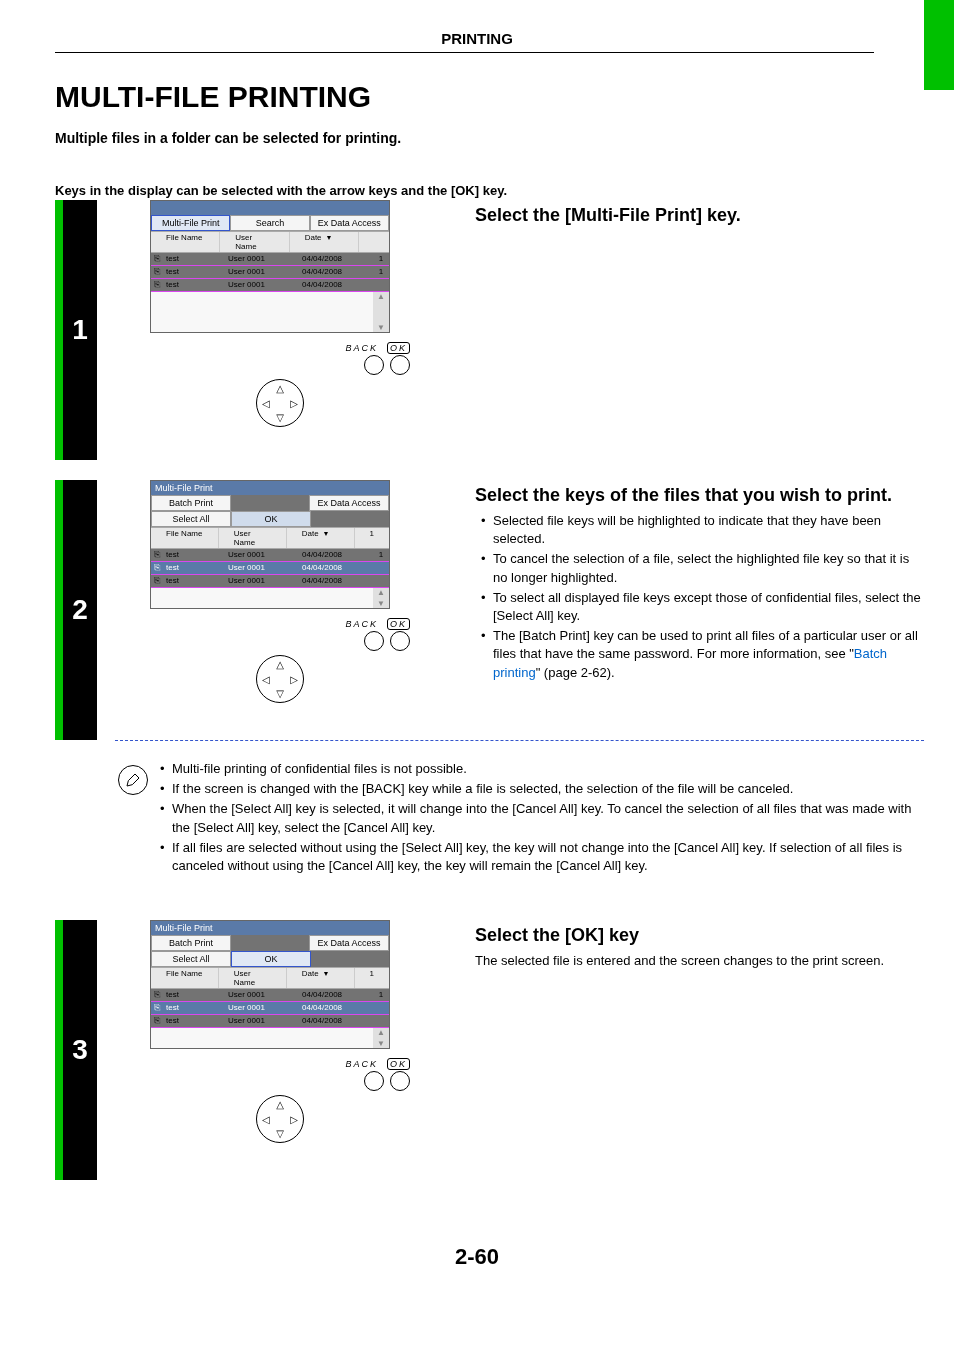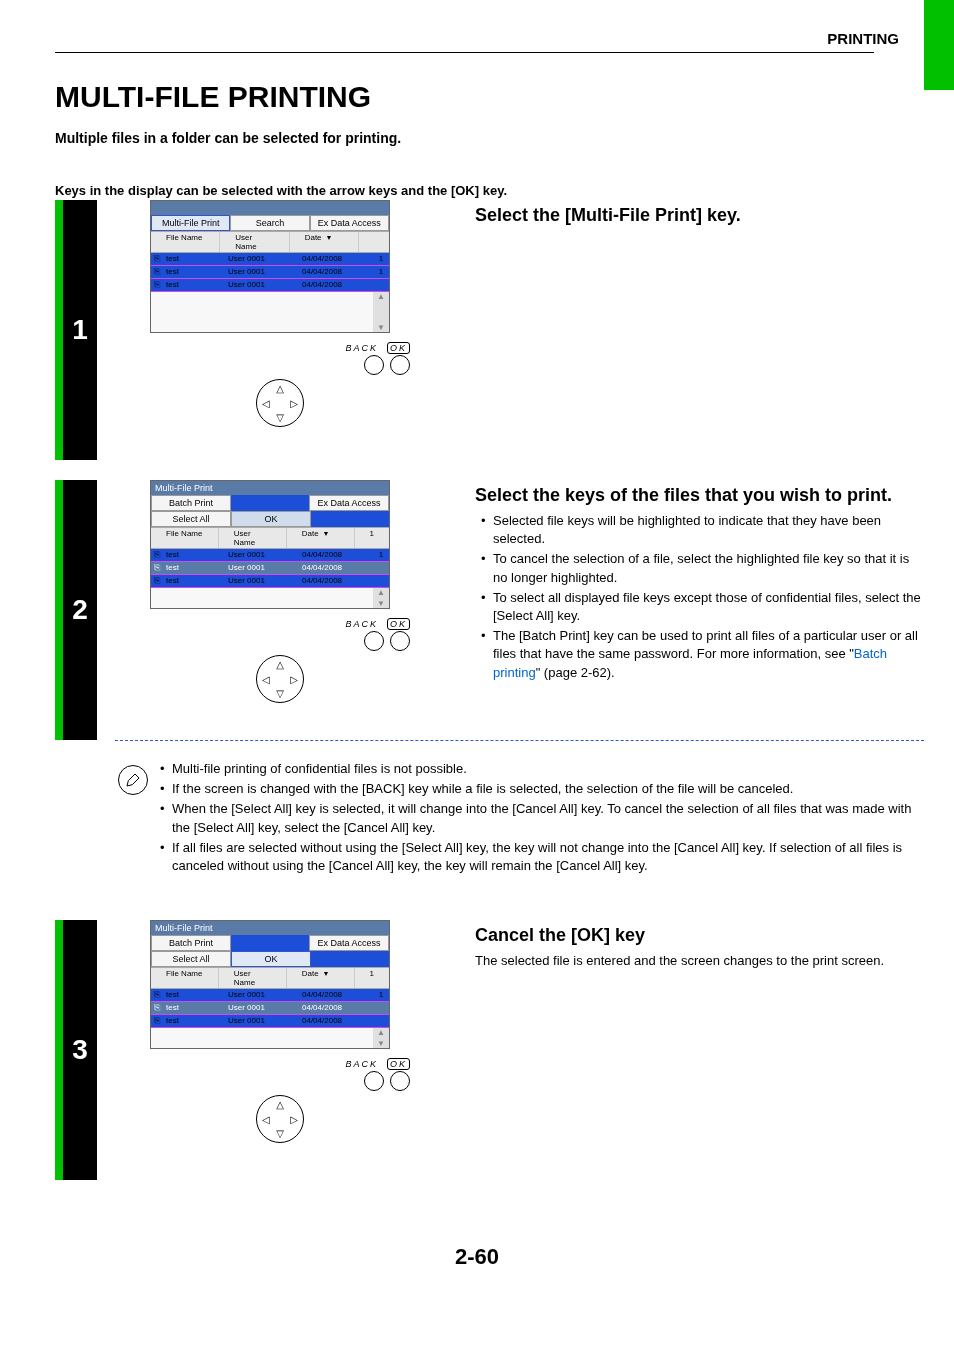--- a/index.html
+++ b/index.html
@@ -17,21 +17,21 @@
     right: 0;
     width: 30px;
     height: 90px;
     background: #00c000;
   }
   .header-section {
     position: absolute;
     top: 30px;
     left: 55px;
     right: 55px;
-    text-align: right;
+    text-align: center;
     font-weight: bold;
     font-size: 15px;
   }
   .header-rule {
     position: absolute;
     top: 52px;
     left: 55px;
     right: 80px;
     border-top: 1px solid #000;
   }
@@ -108,21 +108,21 @@
     line-height: 1.4;
   }
   .step-body ul { list-style: none; margin-left: 6px; }
   .step-body ul li { position: relative; padding-left: 12px; margin-bottom: 2px; }
   .step-body ul li::before { content: "•"; position: absolute; left: 0; }
   .link { color: #0066cc; }
   
   .screen {
     width: 240px;
     border: 1px solid #666;
-    background: #1d4ed8;
+    background: #737373;
     font-size: 9px;
   }
   .screen .title {
     background: #5a7aa8;
     color: #fff;
     padding: 2px 4px;
     font-size: 9px;
   }
   .screen .btnrow { display: flex; }
   .screen .btnrow > div {
@@ -424,18 +424,18 @@
       </div>
       <div class="dpad">
         <span class="up">△</span>
         <span class="dn">▽</span>
         <span class="lf">◁</span>
         <span class="rt">▷</span>
       </div>
     </div>
   </div>
   <div class="step-content-right">
-    <div class="step-title">Cancel the [OK] key</div>
+    <div class="step-title">Select the [OK] key</div>
     <div class="step-body">The selected file is entered and the screen changes to the print screen.</div>
   </div>
 </div>
 
 <div class="page-num">2-60</div>
 
 </body></html>

